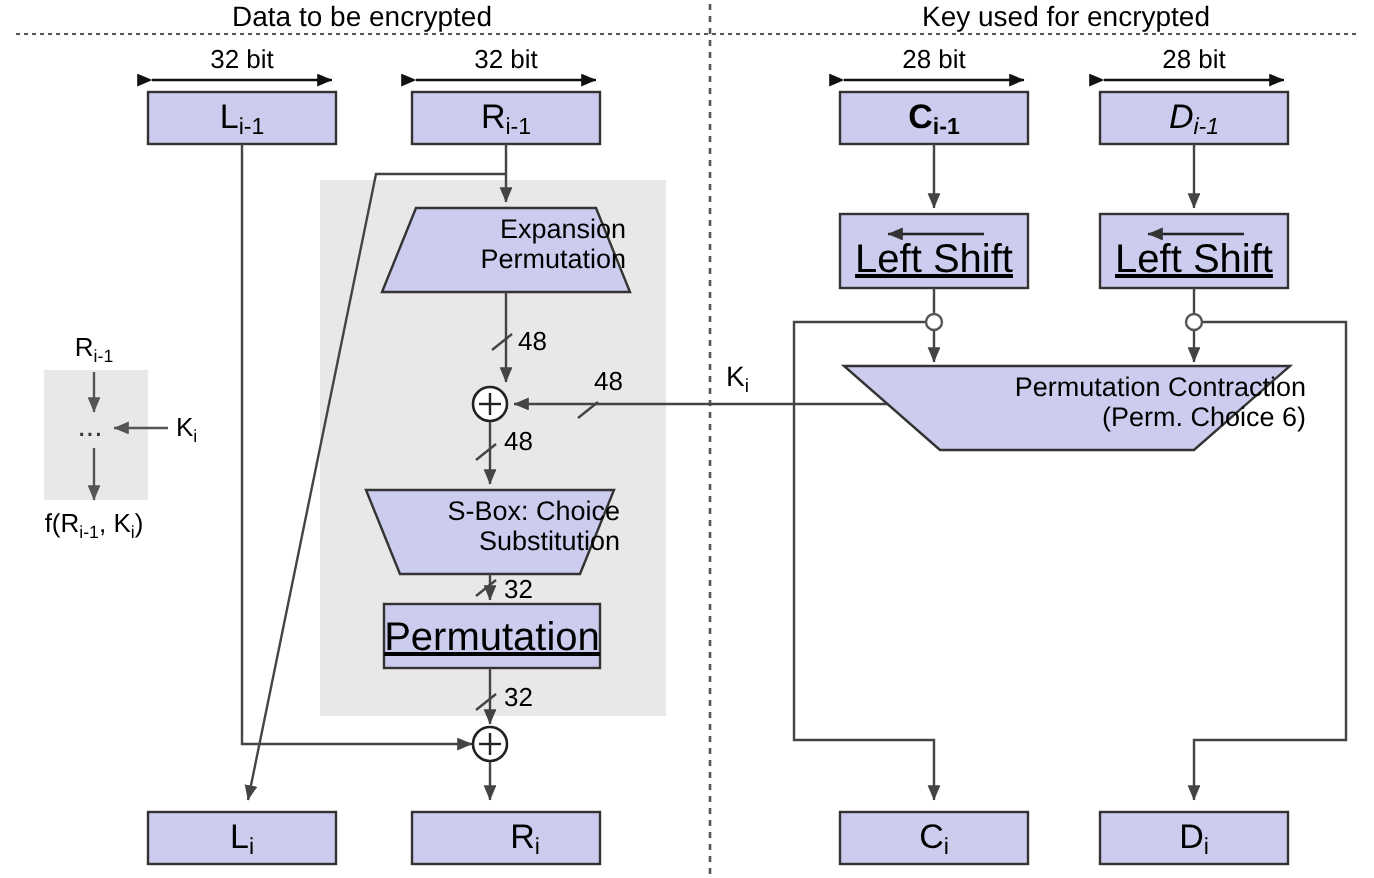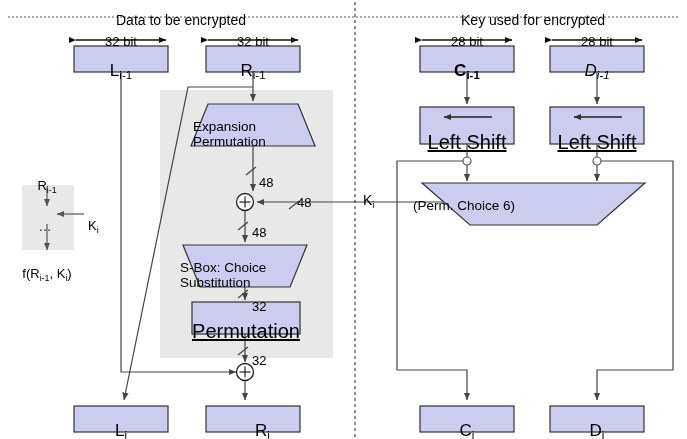--- a/index.html
+++ b/index.html
@@ -2,26 +2,26 @@
 <html><head>
 <meta charset="utf-8">
 <style>
   html,body{margin:0;padding:0;background:#ffffff;}
   body{width:687px;height:439px;overflow:hidden;
        font-family:"Liberation Sans","DejaVu Sans",sans-serif;}
   #stage{position:relative;width:687px;height:439px;background:#fff;}
 
   svg#canvas{position:absolute;left:0;top:0;width:687px;height:439px;}
 
-  .lbl{position:absolute;color:#000;white-space:nowrap;margin-top:12px;}
+  .lbl{position:absolute;color:#000;white-space:nowrap;}
   .hdr{font-size:14px;}
   .bitlbl{font-size:13px;}
   .wire{font-size:13px;}
   .boxtxt{font-size:17px;}
-  .shapetxt{font-size:13.5px;line-height:15px;text-align:left;}
+  .shapetxt{font-size:13.5px;line-height:15px;text-align:right;}
   .permtxt{font-size:20px;text-decoration:underline;}
   .legend{font-size:12px;}
   sub{font-size:0.68em;vertical-align:baseline;position:relative;top:3px;}
   .ctr{transform:translateX(-50%);}
 </style>
 </head>
 <body>
 
 <div id="stage">
 
@@ -174,20 +174,21 @@
     <div>S-Box: Choice</div>
     <div>Substitution</div>
   </div>
 
   <div class="lbl permtxt ctr" style="left:246px;top:308px;">Permutation</div>
 
   <div class="lbl permtxt ctr" style="left:467px;top:119px;">Left Shift</div>
   <div class="lbl permtxt ctr" style="left:597px;top:119px;">Left Shift</div>
 
   <div class="lbl shapetxt ctr" style="left:533px;top:186px;width:240px;">
+    <div>Permutation Contraction</div>
     <div>(Perm. Choice 6)</div>
   </div>
 
   <div class="lbl wire" style="left:259px;top:163px;">48</div>
   <div class="lbl wire" style="left:297px;top:183px;">48</div>
   <div class="lbl wire" style="left:252px;top:213px;">48</div>
   <div class="lbl wire" style="left:252px;top:287px;">32</div>
   <div class="lbl wire" style="left:252px;top:341px;">32</div>
 
   <div class="lbl" style="left:363px;top:180px;font-size:14px;">

